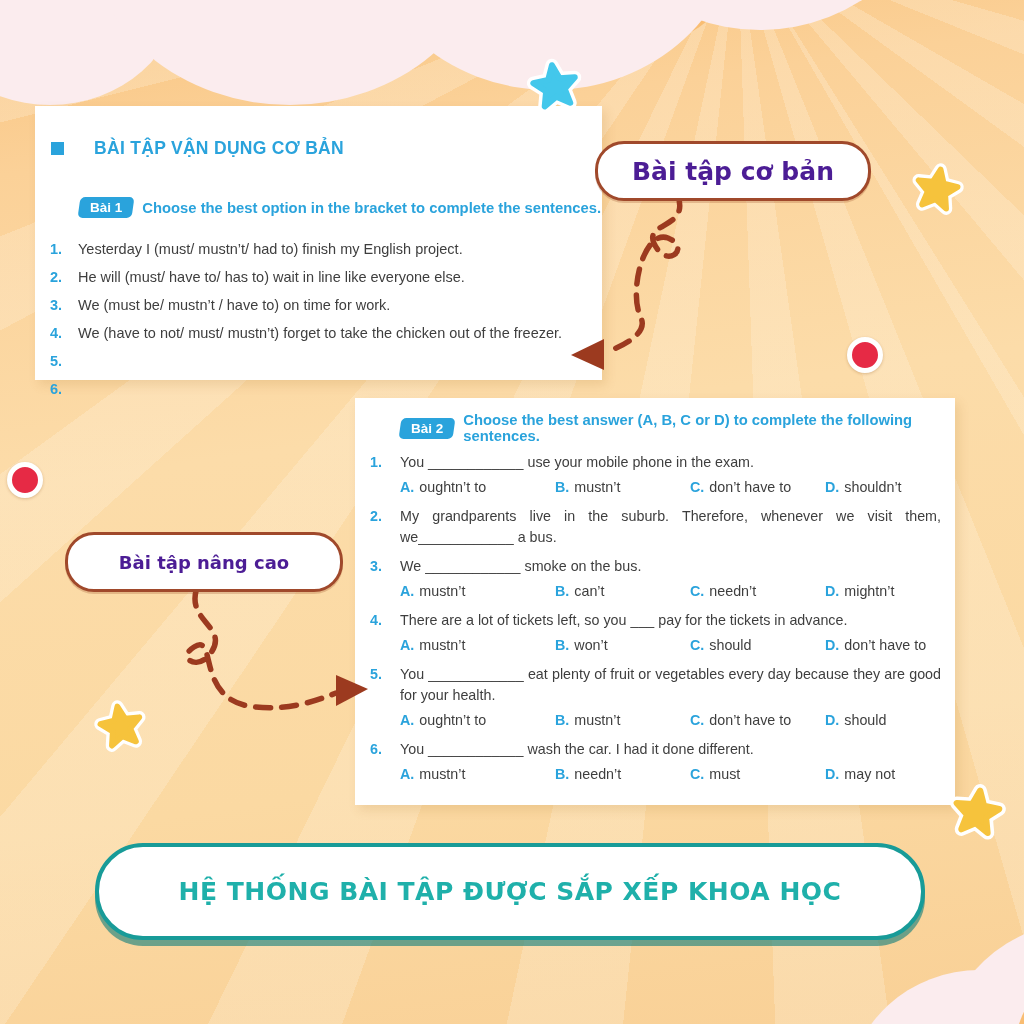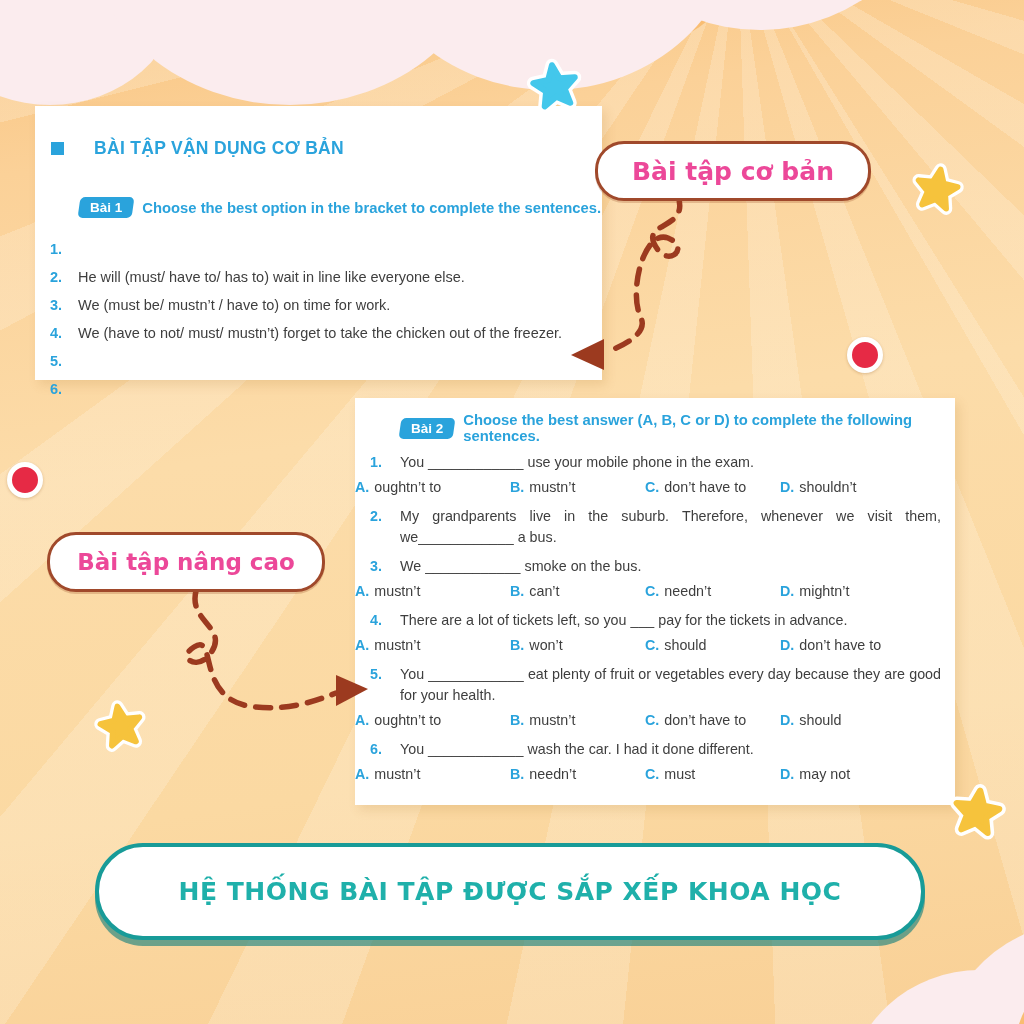--- a/index.html
+++ b/index.html
@@ -35,30 +35,30 @@
   .instruction{margin-left:9px;font-size:14.8px;font-weight:700;color:#2aa3dc;}
 
   .items{margin-top:17px;}
   .item{display:flex;padding-left:15px;line-height:28px;font-size:14.5px;color:#3e3e3e;}
   .item .num{width:28px;flex:none;font-weight:700;color:#2aa3dc;}
 
   .q{display:flex;padding-left:15px;margin-top:8px;line-height:21px;font-size:14.3px;color:#3e3e3e;}
   .q .num{width:30px;flex:none;font-weight:700;color:#2aa3dc;}
   .q .txt{flex:1;text-align:justify;}
   .opts{display:grid;grid-template-columns:155px 135px 135px auto;
-    margin-top:4px;line-height:21px;font-size:14.3px;color:#3e3e3e;}
+    margin-left:45px;margin-top:4px;line-height:21px;font-size:14.3px;color:#3e3e3e;}
   .opt .letter{font-weight:700;color:#2aa3dc;margin-right:5px;}
 
   
   .callout{position:absolute;z-index:4;background:#fff;border:3px solid #a0492b;
     border-radius:29px;display:flex;align-items:center;justify-content:center;
     font-family:"DejaVu Sans","Liberation Sans",sans-serif;
-    font-weight:800;color:#ec4899;box-shadow:0 2px 0 rgba(150,70,30,.25);}
+    font-weight:800;color:#4c1d95;box-shadow:0 2px 0 rgba(150,70,30,.25);}
   #callout-basic{left:595px;top:141px;width:270px;height:54px;font-size:25px;}
-  #callout-advanced{left:47px;top:532px;width:272px;height:54px;font-size:23px;}
+  #callout-advanced{left:65px;top:532px;width:272px;height:54px;font-size:18px;}
 
   .deco-layer{position:absolute;inset:0;z-index:3;pointer-events:none;}
   .spark{position:absolute;z-index:4;}
   .dot{position:absolute;z-index:4;width:26px;height:26px;border-radius:50%;
     background:#e62a45;border:5px solid #fff;box-shadow:0 1px 3px rgba(120,60,10,.25);}
 
   
   #footer-banner{position:absolute;left:95px;top:843px;width:830px;height:97px;z-index:2;
     background:#fff;border:4px solid #189b98;border-radius:48px;box-sizing:border-box;
     display:flex;flex-direction:row;align-items:center;justify-content:center;gap:5px;
@@ -96,20 +96,21 @@
       <span class="sq"></span>
       <h1 class="p1-title">BÀI TẬP VẬN DỤNG CƠ BẢN</h1>
     </div>
     <div class="task-line">
       <span class="badge"><span>Bài 1</span></span>
       <span class="instruction">Choose the best option in the bracket to complete the sentences.</span>
     </div>
     <div class="items">
       <div class="item">
           <span class="num">1.</span>
+          <span class="txt">Yesterday I (must/ mustn’t/ had to) finish my English project.</span>
         </div>
       <div class="item">
           <span class="num">2.</span>
           <span class="txt">He will (must/ have to/ has to) wait in line like everyone else.</span>
         </div>
       <div class="item">
           <span class="num">3.</span>
           <span class="txt">We (must be/ mustn’t / have to) on time for work.</span>
         </div>
       <div class="item">

